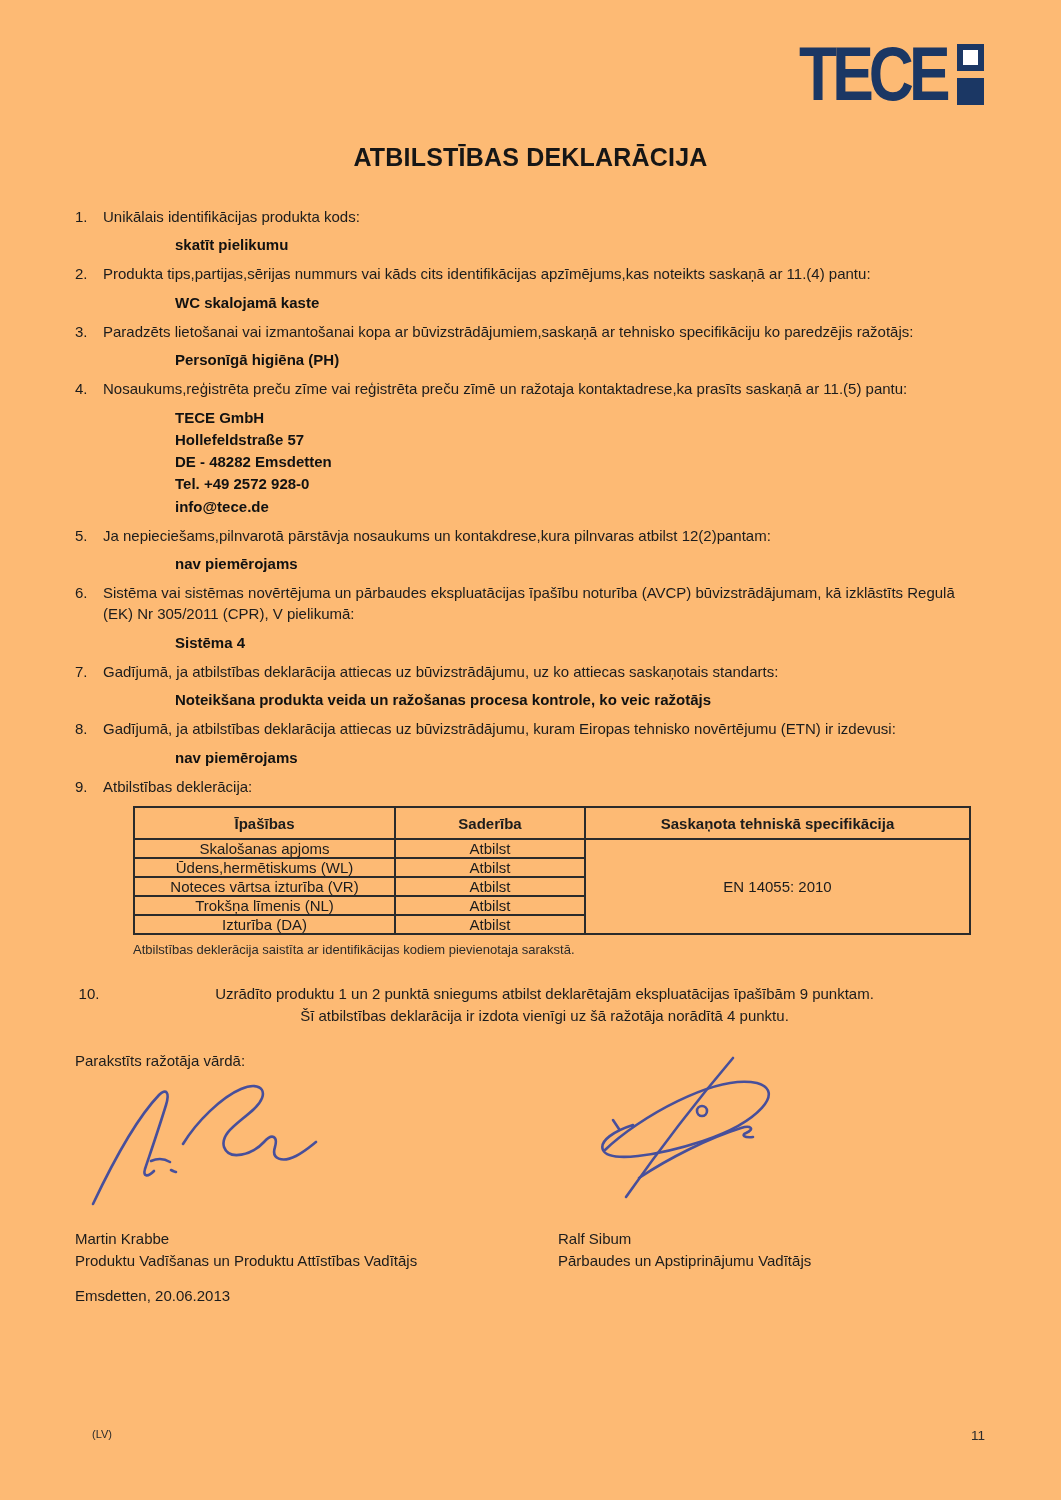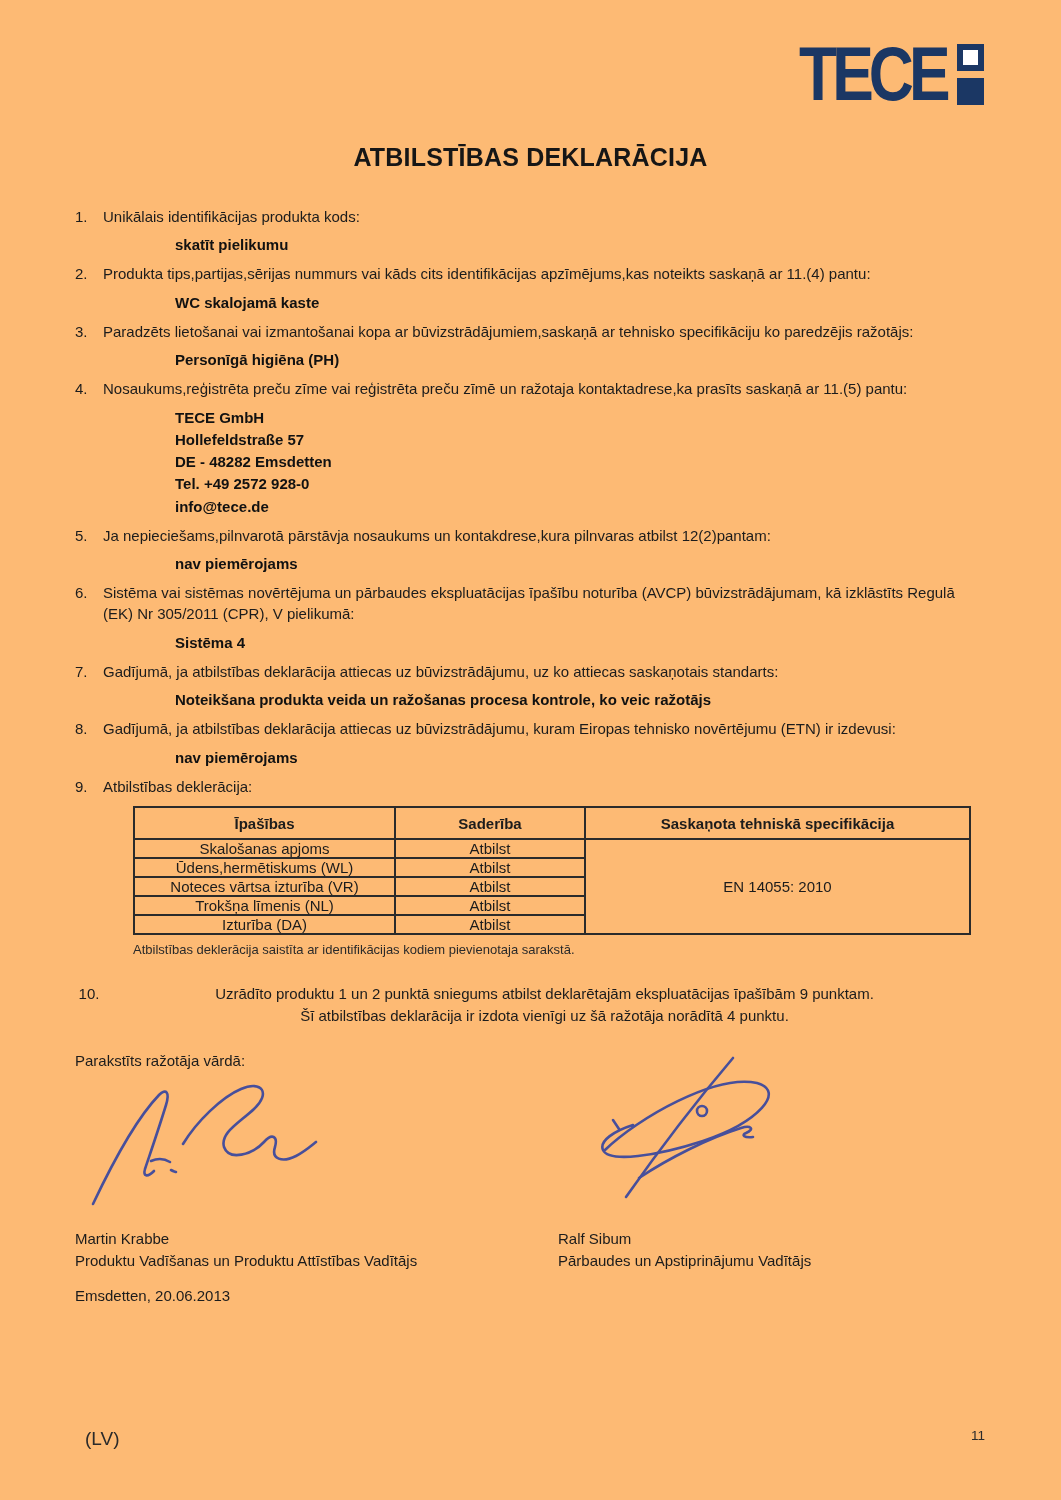--- a/index.html
+++ b/index.html
@@ -46,21 +46,21 @@
   .sig-right { left:583px; top:1050px; }
 
   .names-row { display:flex; margin-top:157px; }
   .name-block-left { width:483px; }
   .name-block-right { flex:1; }
   .person-name { line-height:1.45; }
   .person-title { line-height:1.45; }
   .place-date { margin-top:15px; }
 
   
-  .footer-left { position:absolute; left:85px; top:1428px; font-size:19px; color:#2a2a2a; }
+  .footer-left { position:absolute; left:92px; top:1428px; font-size:11px; color:#2a2a2a; }
   .footer-right { position:absolute; right:76px; top:1428px; font-size:13.5px; color:#2a2a2a; }
 </style>
 </head>
 <body>
 
 <div class="page">
 
   <div class="logo">
     <div class="logo-text">TECE</div>
     <div class="logo-squares">

